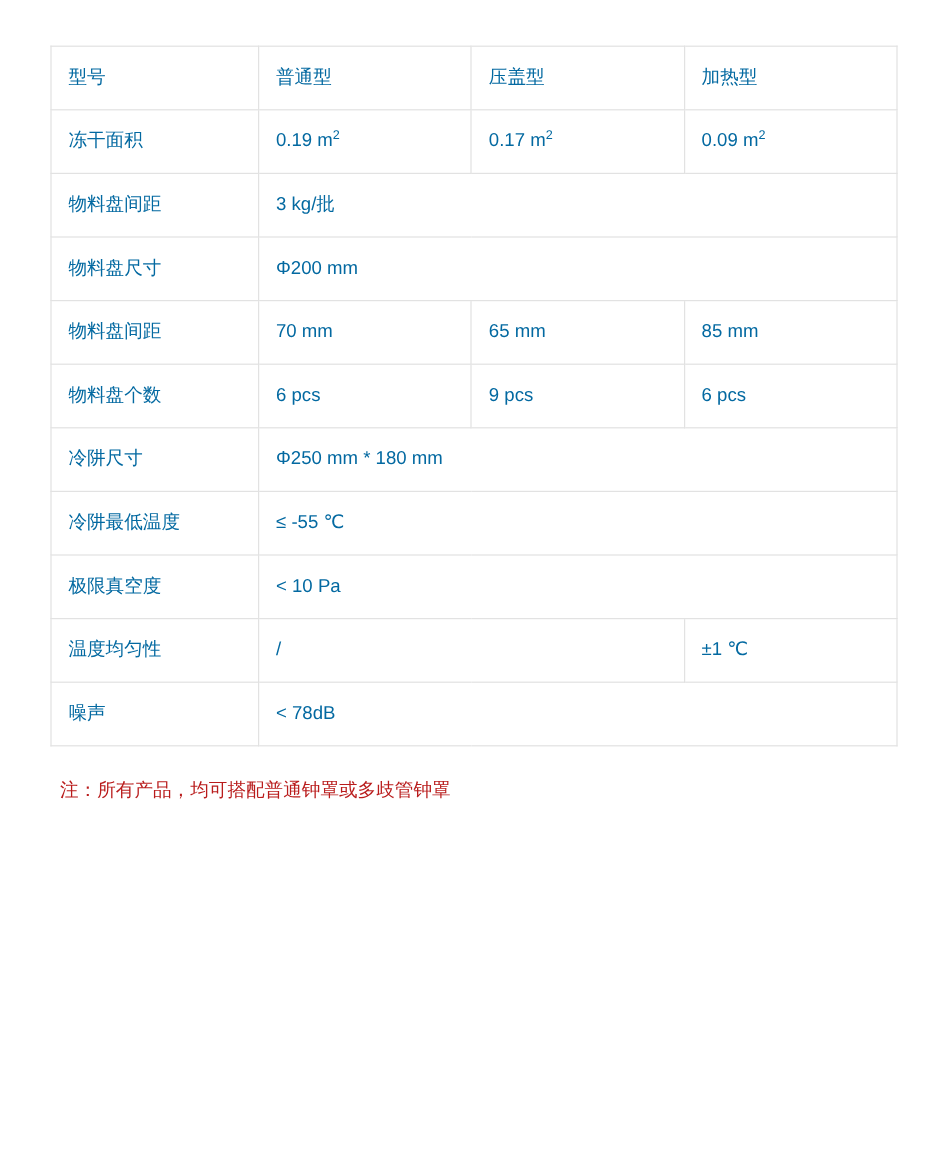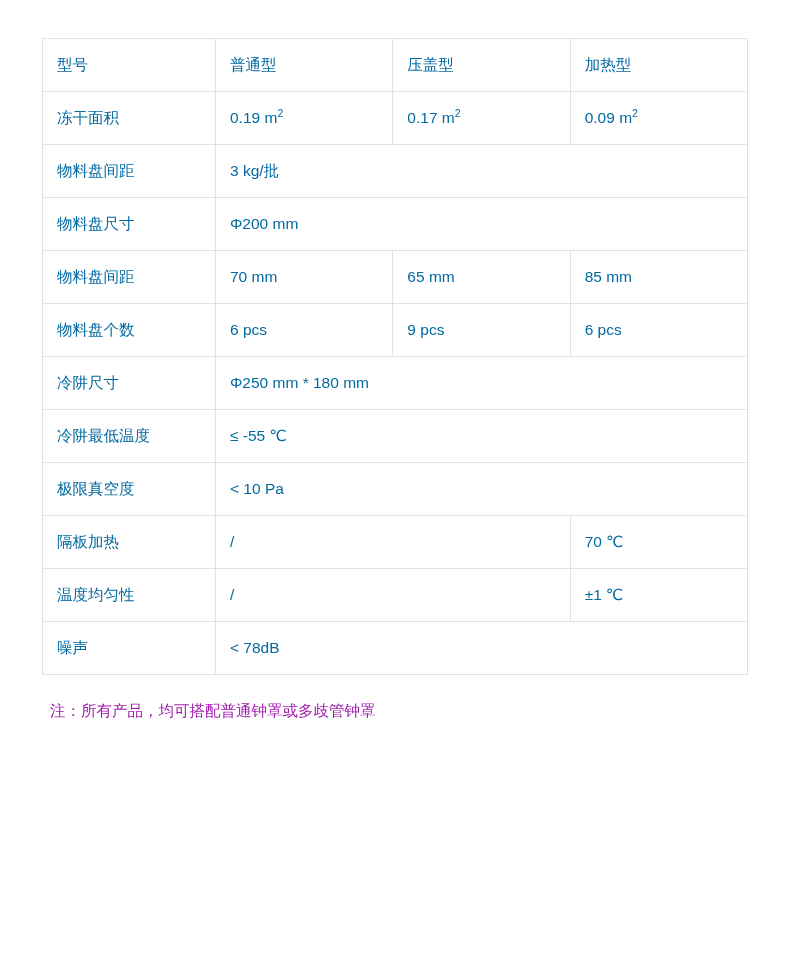--- a/index.html
+++ b/index.html
@@ -40,21 +40,21 @@
     width: 144px;
   }
   .sup {
     font-size: 10.5px;
     vertical-align: super;
     line-height: 0;
   }
   .note {
     margin-top: 26px;
     font-size: 15.5px;
-    color: #a21caf;
+    color: #b91c1c;
     padding-left: 8px;
   }
 </style>
 </head>
 <body>
 
 <div class="page">
 
   <table class="spec">
     <tbody>
@@ -96,25 +96,20 @@
         </tr>
         <tr>
           <td class="label">冷阱最低温度</td>
           <td colspan="3"><span>≤ -55 ℃</span></td>
         </tr>
         <tr>
           <td class="label">极限真空度</td>
           <td colspan="3"><span>&lt; 10 Pa</span></td>
         </tr>
         <tr>
-          <td class="label">隔板加热</td>
-          <td colspan="2"><span>/</span></td>
-          <td><span>70 ℃</span></td>
-        </tr>
-        <tr>
           <td class="label">温度均匀性</td>
           <td colspan="2"><span>/</span></td>
           <td><span>±1 ℃</span></td>
         </tr>
         <tr>
           <td class="label">噪声</td>
           <td colspan="3"><span>&lt; 78dB</span></td>
         </tr>
       </tbody>
   </table>

